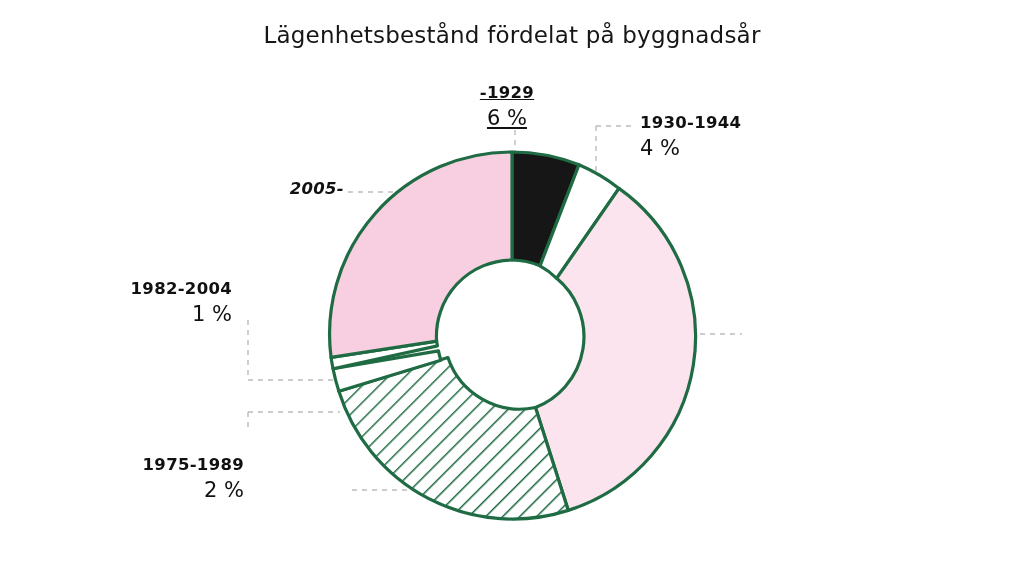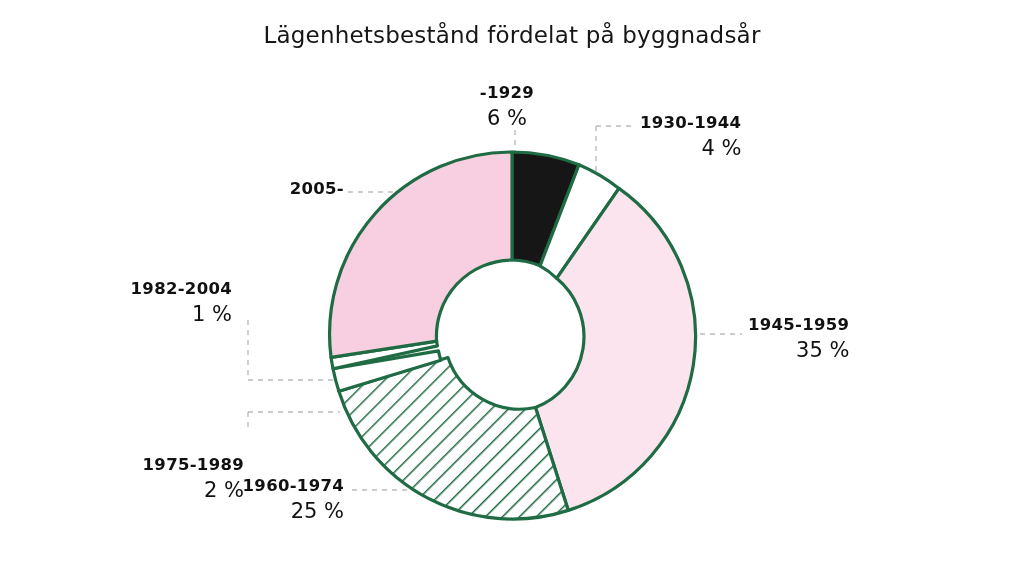--- a/index.html
+++ b/index.html
@@ -51,32 +51,32 @@
     font-size: 16.5px;
     letter-spacing: 0.3px;
     display: block;
   }
   .label .val {
     font-size: 21px;
     font-weight: 400;
     display: block;
     margin-top: 1px;
   }
-  .label.right { text-align: right; }
+  .label.right { text-align: left; }
   .label.left  { text-align: right; }
-  .label.center { text-align: center; }
+  .label.center { text-align: center; text-decoration: underline; }
 
   
   #lab-1929      { left: 432px; top: 82px;  width: 150px; }
   #lab-1930      { left: 640px; top: 112px; }
   #lab-1945      { left: 748px; top: 314px; }
   #lab-1960      { left: 100px; top: 475px; width: 244px; }
   #lab-1975      { left: 20px;  top: 418px; width: 224px; margin-top: 36px; }
   #lab-1990      { left: 20px;  top: 278px; width: 212px; }
-  #lab-2005      { left: 120px; top: 178px; width: 224px; }
+  #lab-2005      { left: 120px; top: 178px; width: 224px; font-style: italic; }
 </style>
 </head>
 <body>
 
 <div id="stage">
 
   <div id="chart-title">Lägenhetsbestånd fördelat på byggnadsår</div>
 
   <svg id="donut" viewBox="0 0 1024 576">
     <defs>
@@ -145,29 +145,21 @@
   <div class="label center" id="lab-1929">
     <span class="cat">-1929</span>
     <span class="val">6 %</span>
   </div>
 
   <div class="label right" id="lab-1930">
     <span class="cat">1930-1944</span>
     <span class="val">4 %</span>
   </div>
 
-  <div class="label right" id="lab-1945">
-    <span class="cat">1945-1959</span>
-    <span class="val">35 %</span>
-  </div>
 
-  <div class="label left" id="lab-1960">
-    <span class="cat">1960-1974</span>
-    <span class="val">25 %</span>
-  </div>
 
   <div class="label left" id="lab-1975">
     <span class="cat">1975-1989</span>
     <span class="val">2 %</span>
   </div>
 
   <div class="label left" id="lab-1990">
     <span class="cat">1982-2004</span>
     <span class="val">1 %</span>
   </div>

